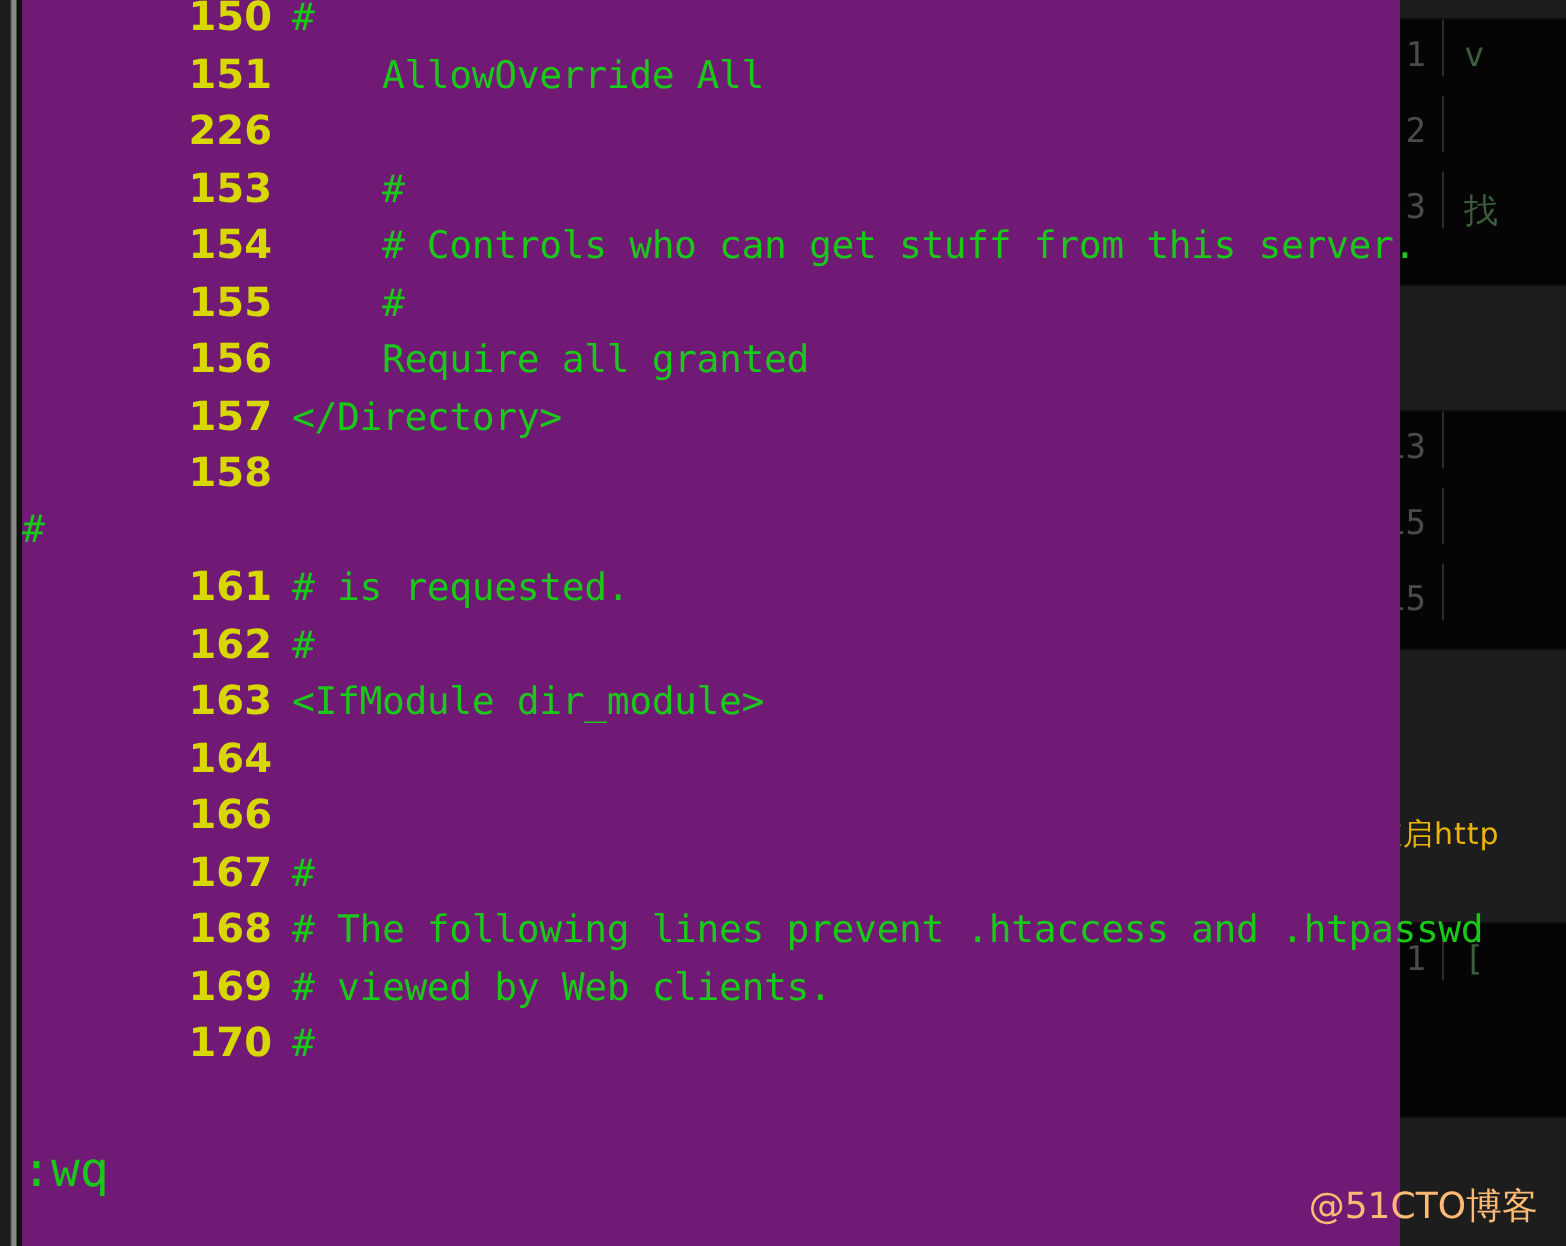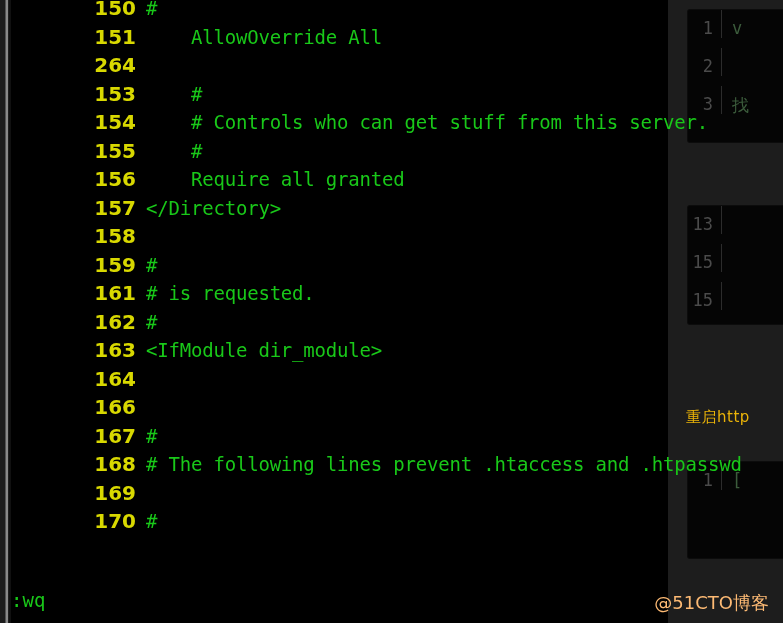--- a/index.html
+++ b/index.html
@@ -64,22 +64,23 @@
     padding-top: 8px;
   }
 
   
   #terminal {
     position: absolute;
     left: 0;
     top: 0;
     width: 668px;
     height: 623px;
-    background: #000000;
+    background: #701a75;
     z-index: 5;
+    padding-left: 32px;
   }
   
   #term-edge {
     position: absolute;
     left: 0; top: 0;
     width: 11px; height: 100%;
     background: linear-gradient(to right,#1c1c1c 0%,#1c1c1c 45%,#8a8a8a 55%,#8a8a8a 72%,#101010 78%,#101010 100%);
     z-index: 6;
   }
 
@@ -111,22 +112,22 @@
   .src {
     color: #19c819;
     font-family: "DejaVu Sans Mono", monospace;
     letter-spacing: -0.2px;
   }
 
   
   #cmdline {
     position: absolute;
     left: 11px;
-    bottom: 12px;
-    font-size: 19px;
+    bottom: 24px;
+    font-size: 24px;
     color: #19c819;
     font-family: "DejaVu Sans Mono", monospace;
     white-space: pre;
     z-index: 7;
   }
 
   
   #watermark {
     position: absolute;
     right: 14px;
@@ -190,34 +191,34 @@
         <div class="src">[</div>
       </div>
     </div>
   </div>
 
 <div id="terminal">
   <div id="term-edge"></div>
   <div id="code">
       <div class="cl"><span class="ln">150</span><span class="src">#</span></div>
       <div class="cl"><span class="ln">151</span><span class="src">    AllowOverride All</span></div>
-      <div class="cl"><span class="ln">264</span><span class="src"></span></div>
+      <div class="cl"><span class="ln">226</span><span class="src"></span></div>
       <div class="cl"><span class="ln">153</span><span class="src">    #</span></div>
       <div class="cl"><span class="ln">154</span><span class="src">    # Controls who can get stuff from this server.</span></div>
       <div class="cl"><span class="ln">155</span><span class="src">    #</span></div>
       <div class="cl"><span class="ln">156</span><span class="src">    Require all granted</span></div>
       <div class="cl"><span class="ln">157</span><span class="src">&lt;/Directory&gt;</span></div>
       <div class="cl"><span class="ln">158</span><span class="src"></span></div>
-      <div class="cl"><span class="ln">159</span><span class="src">#</span></div>
+      <div class="cl"><span class="src">#</span></div>
       <div class="cl"><span class="ln">161</span><span class="src"># is requested.</span></div>
       <div class="cl"><span class="ln">162</span><span class="src">#</span></div>
       <div class="cl"><span class="ln">163</span><span class="src">&lt;IfModule dir_module&gt;</span></div>
       <div class="cl"><span class="ln">164</span></div>
       <div class="cl"><span class="ln">166</span><span class="src"></span></div>
       <div class="cl"><span class="ln">167</span><span class="src">#</span></div>
       <div class="cl"><span class="ln">168</span><span class="src"># The following lines prevent .htaccess and .htpasswd</span></div>
-      <div class="cl"><span class="ln">169</span></div>
+      <div class="cl"><span class="ln">169</span><span class="src"># viewed by Web clients.</span></div>
       <div class="cl"><span class="ln">170</span><span class="src">#</span></div>
     </div>
 </div>
 <div id="cmdline">:wq</div>
 
 <div id="watermark">@51CTO博客</div>
 
 </body></html>

